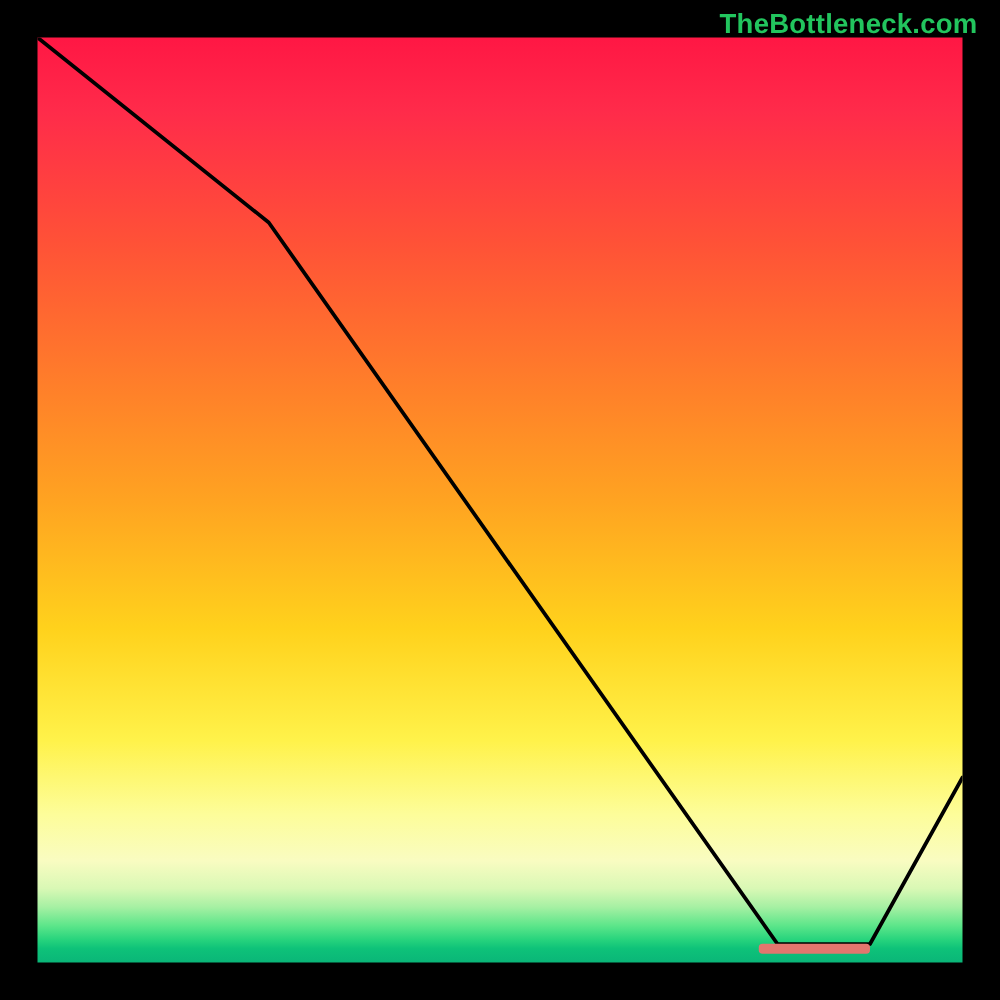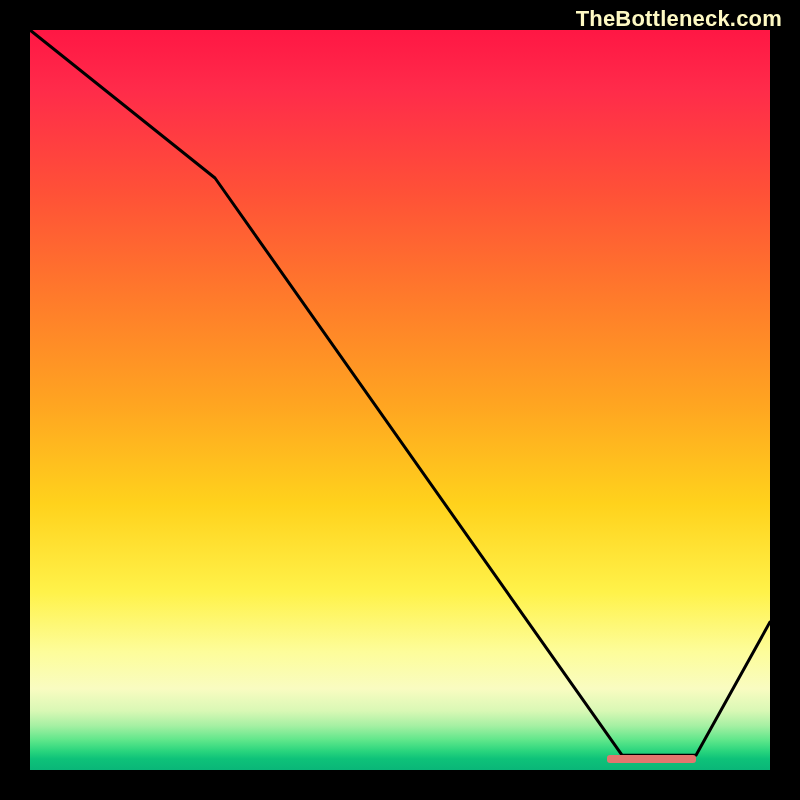--- a/index.html
+++ b/index.html
@@ -10,21 +10,21 @@
     height: 800px;
     background: #000;
   }
   .watermark {
     position: absolute;
     top: 6px;
     right: 18px;
     font-family: Arial, Helvetica, sans-serif;
     font-size: 22px;
     font-weight: 600;
-    color: #fef9c3;
+    color: #22c55e;
     letter-spacing: 0.2px;
   }
   .plot {
     position: absolute;
     left: 30px;
     top: 30px;
     width: 740px;
     height: 740px;
   }
   .gradient {

